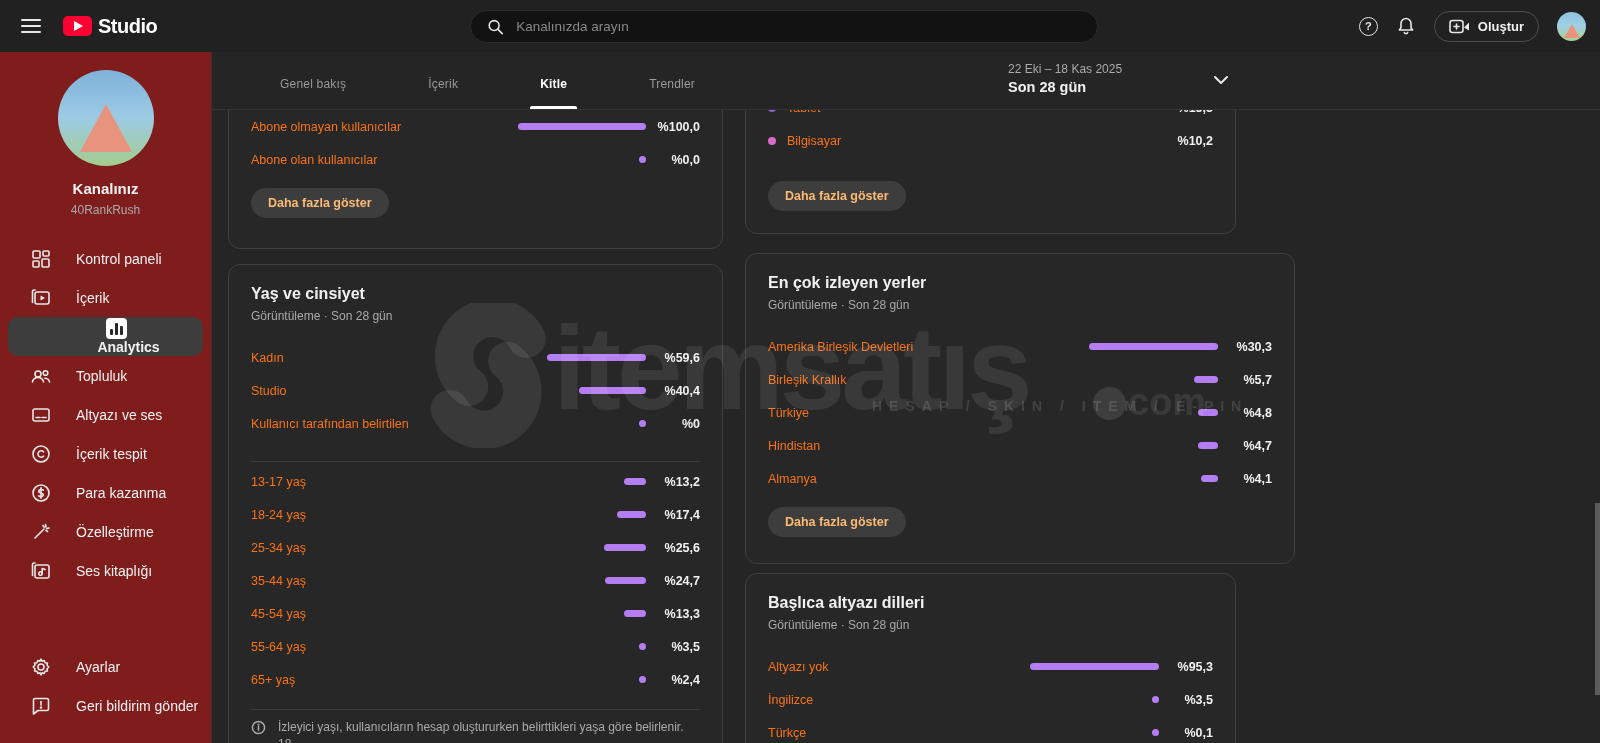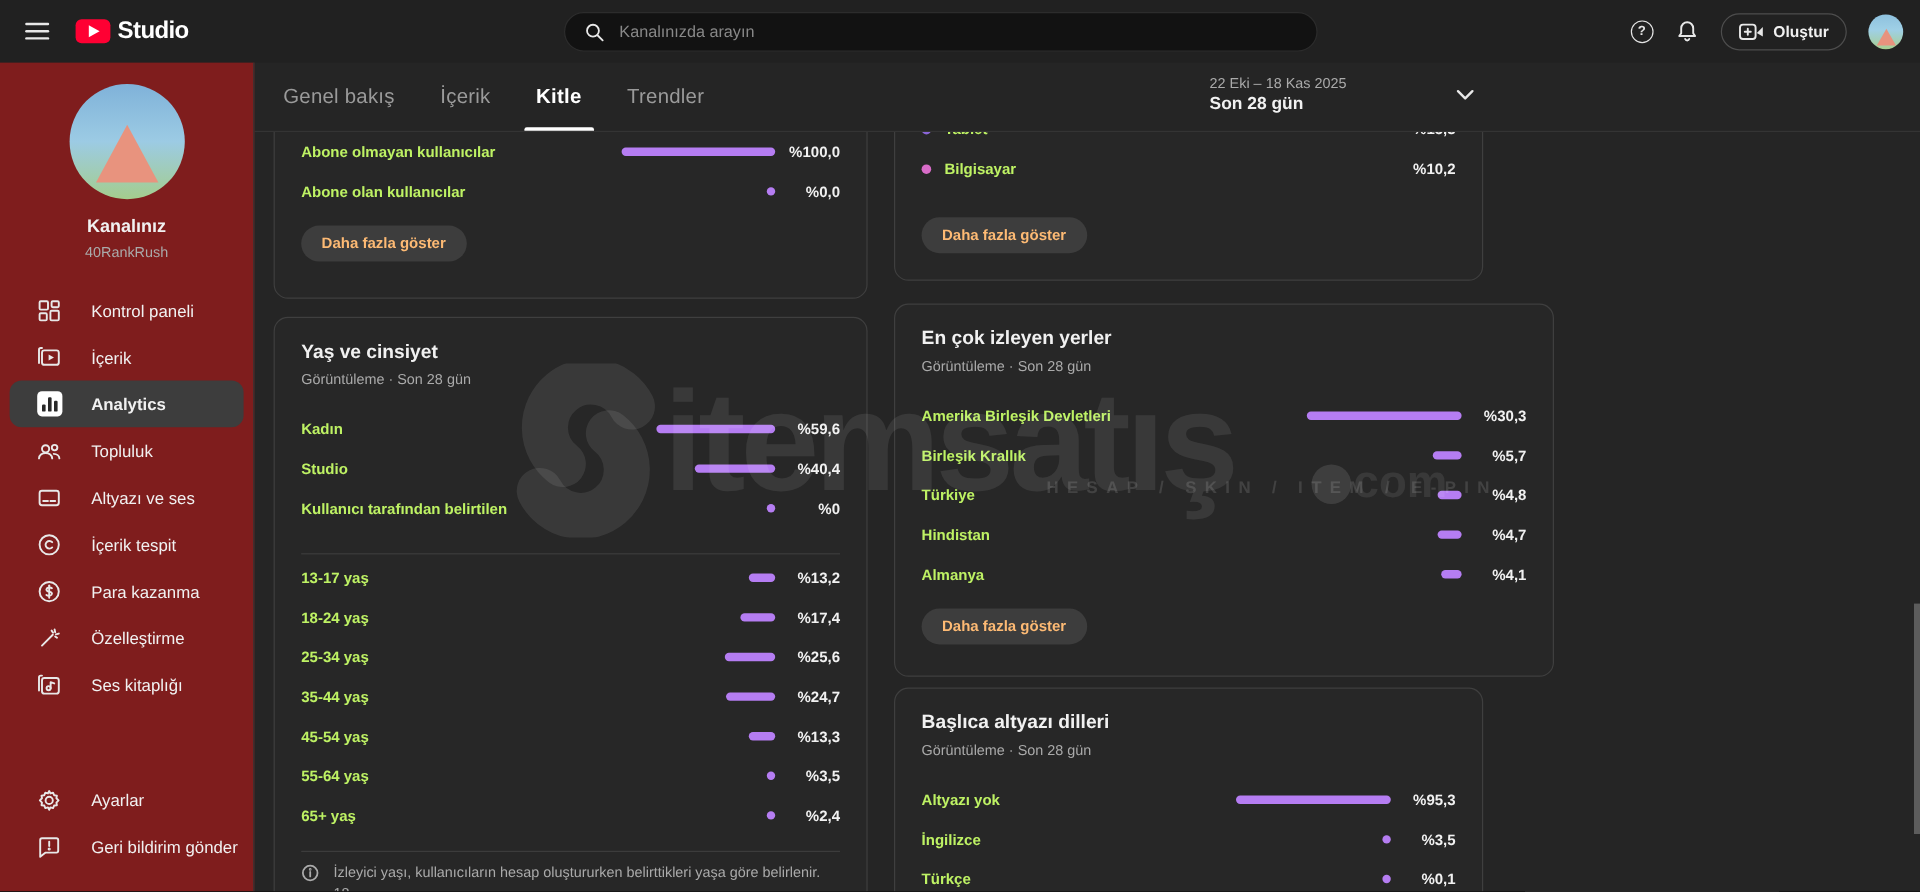--- a/index.html
+++ b/index.html
@@ -27,47 +27,47 @@
 
   
   .sidebar { position:absolute; top:52px; left:0; bottom:0; width:212px; background:#7f1d1d; border-right:1px solid #343434; z-index:30; }
   .ch-avatar { width:96px; height:96px; border-radius:50%; margin:18px auto 0; background:linear-gradient(180deg,#7fb2d9 0%,#9ccbe4 50%,#a4cd8d 100%); position:relative; overflow:hidden; }
   .ch-avatar::after { content:""; position:absolute; left:22px; top:34px; width:0; height:0; border-left:26px solid transparent; border-right:26px solid transparent; border-bottom:48px solid #e8937e; }
   .ch-name { text-align:center; font-size:15px; font-weight:700; margin-top:14px; color:#f1f1f1; }
   .ch-handle { text-align:center; font-size:12px; color:#aaa; margin-top:6px; }
   .nav { margin-top:22px; }
   .nav-item { display:flex; align-items:center; height:39px; padding-left:30px; cursor:pointer; color:#e8e8e8; }
   .nav-item .lbl { font-size:14px; margin-left:24px; color:#f1f1f1; }
-  .nav-item.active { background:#3d3d3d; border-radius:10px; margin:0 8px; padding-left:22px; }
+  .nav-item.active { background:#3d3d3d; border-radius:10px; margin:0 8px; padding-left:22px;flex-direction:column; }
   .nav-item.active .lbl { font-weight:700; }
   .nav-ico { width:22px; height:22px; display:flex; align-items:center; justify-content:center; flex:none; }
   .nav-bottom { position:absolute; bottom:18px; left:0; right:0; }
   .an-ico { width:21px; height:21px; background:#fff; border-radius:4px; display:flex; align-items:flex-end; justify-content:center; gap:2px; padding:4px 4px; }
   .an-ico i { display:block; width:3px; background:#282828; border-radius:1px; }
 
   
   .main { position:absolute; top:52px; left:212px; right:0; bottom:0; background:#252525; }
   .tabbar { position:absolute; top:0; left:0; right:0; height:58px; border-bottom:1px solid #343434; background:#252525; z-index:20; }
   .tabs { position:absolute; left:24px; bottom:0; display:flex; gap:38px; }
-  .tab { font-size:17px; color:#9a9a9a; padding-bottom:18px; cursor:pointer; letter-spacing:0.2px; position:relative; }
+  .tab { font-size:12px; color:#9a9a9a; padding-bottom:18px; cursor:pointer; letter-spacing:0.2px; position:relative;margin-left:44px; }
   .tab.active { color:#fff; font-weight:700; }
   .tab.active::after { content:""; position:absolute; left:-10px; right:-10px; bottom:0; height:3px; background:#fff; border-radius:2px 2px 0 0; }
   .daterange { position:absolute; left:796px; top:10px; width:160px; text-align:left; cursor:pointer; }
   .daterange .rng { font-size:12px; color:#aaa; }
   .daterange .lbl { font-size:14.5px; font-weight:700; color:#f1f1f1; margin-top:3px; }
   .dr-chevron { position:absolute; left:1000px; top:20px; cursor:pointer; }
 
   
   .content { position:absolute; top:58px; left:0; right:0; bottom:0; overflow:hidden; }
   .card { position:absolute; border:1px solid #3f3f3f; border-radius:12px; padding:0 22px; background:#272727; }
   .card-title { font-size:16px; font-weight:700; color:#f1f1f1; padding-top:20px; }
   .card-sub { font-size:12px; color:#aaa; margin-top:6px; }
   .stat-rows { margin-top:18px; }
   .stat-row { display:flex; align-items:center; height:33px; }
-  .stat-label { flex:1; font-size:12.5px; color:#bef264; display:flex; align-items:center;font-weight:bold; }
+  .stat-label { flex:1; font-size:12.5px; color:#f97316; display:flex; align-items:center; }
   .legend-dot { width:8px; height:8px; border-radius:50%; margin-right:11px; flex:none; }
   .stat-barwrap { width:132px; display:flex; justify-content:flex-end; align-items:center; flex:none; }
   .stat-bar { height:7px; border-radius:4px; background:#b57df2; }
   .stat-bar.dot { width:7px; height:7px; border-radius:50%; }
   .stat-value { width:46px; margin-left:8px; text-align:right; font-size:12.5px; font-weight:700; color:#f1f1f1; flex:none; }
   .more-btn { display:inline-block; background:#3d3d3d; color:#fdba74; font-size:12.5px; font-weight:700; border:none; border-radius:17px; padding:8px 17px; cursor:pointer; font-family:inherit; }
   .divider { border:none; border-top:1px solid #3c3c3c; }
   .footnote { display:flex; gap:12px; margin-top:9px; color:#aaa; font-size:12px; line-height:1.45; }
   .footnote svg { flex:none; margin-top:1px; }
 

